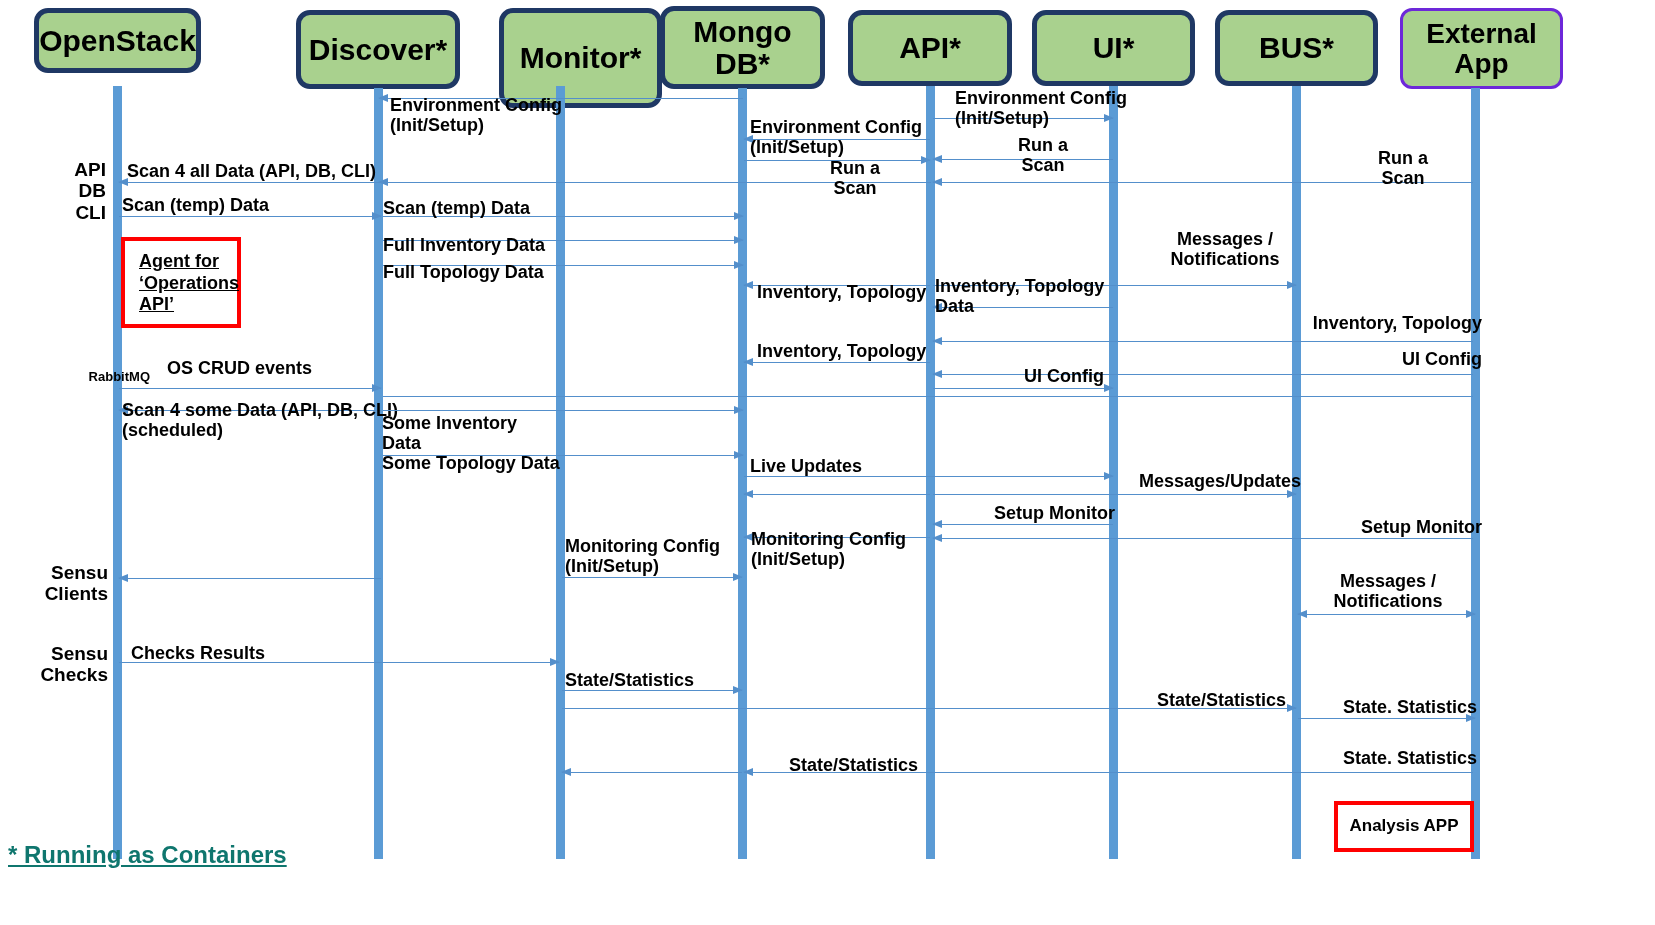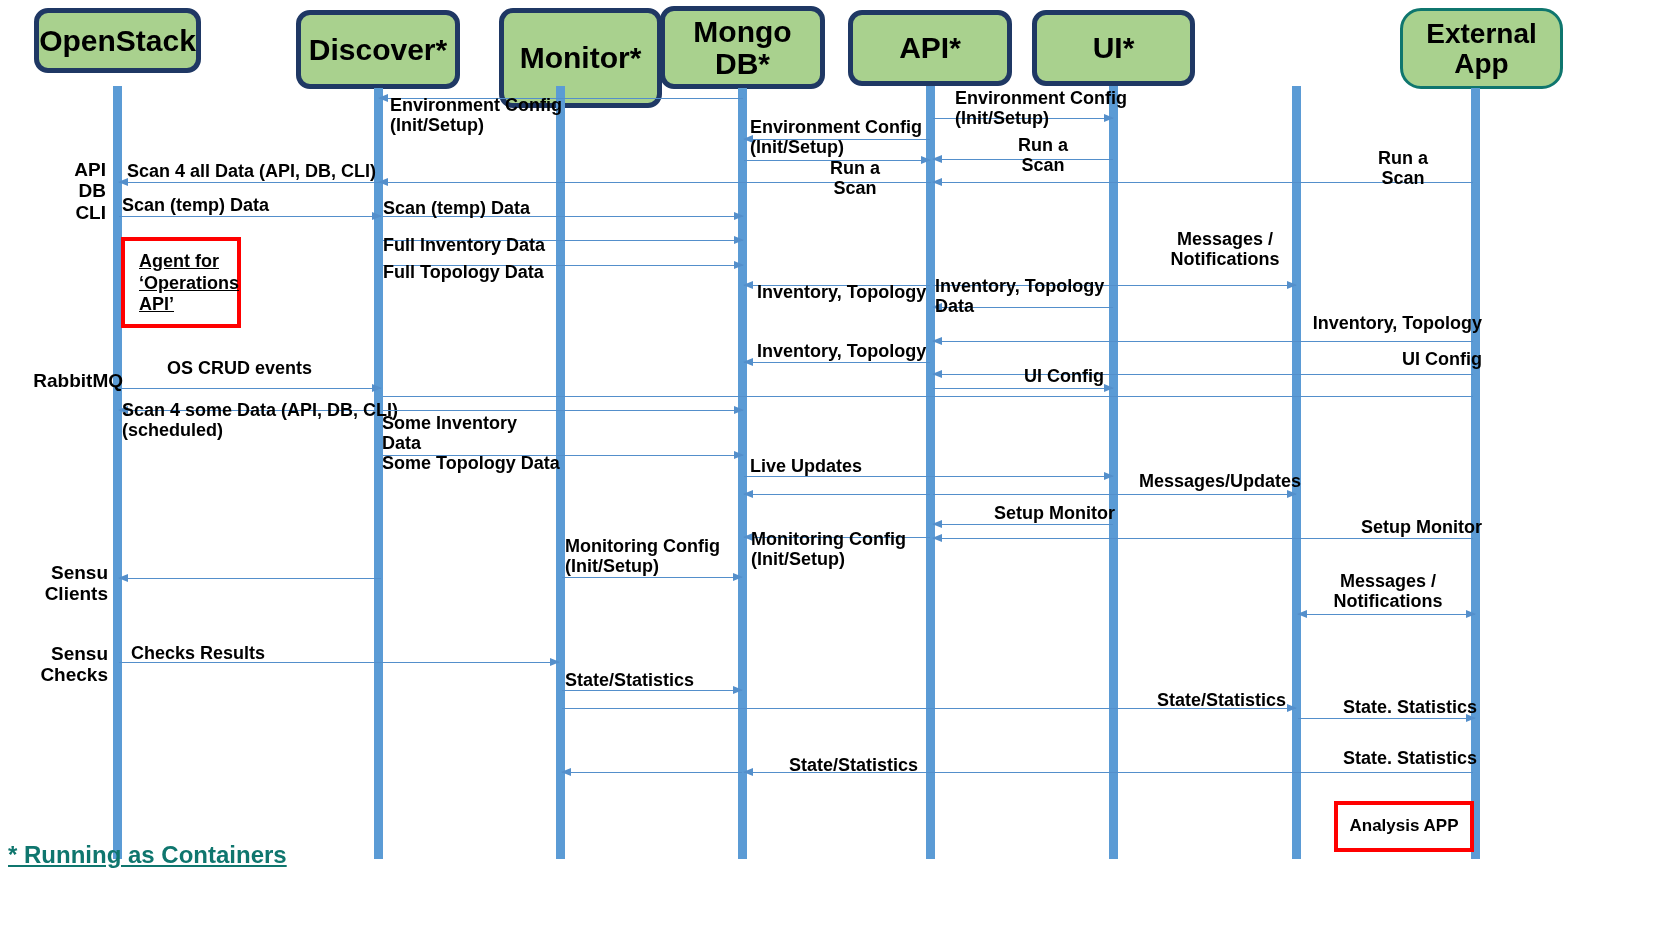--- a/index.html
+++ b/index.html
@@ -14,21 +14,21 @@
     background:#A9D18E;
     border:5px solid #1F3864;
     border-radius:14px;
     display:flex;align-items:center;justify-content:center;
     text-align:center;
     font-weight:bold;
     color:#000;
     line-height:1.04;
     padding:2px 4px;
   }
-  .actor.thin{border:3px solid #0f766e;border-radius:21px;}
+  .actor.thin{border:3px solid #6d28d9;border-radius:12px;}
 
   
   .lifeline{
     position:absolute;
     width:9px;
     background:#5B9BD5;
   }
 
   
   .msg{position:absolute;height:0;}
@@ -93,20 +93,23 @@
   </div>
   <div class="actor" style="left:660px;top:6px;width:165px;height:83px;font-size:30px;">
     <span style="white-space:pre-line;">Mongo
 DB*</span>
   </div>
   <div class="actor" style="left:848px;top:10px;width:164px;height:76px;font-size:30px;">
     <span>API*</span>
   </div>
   <div class="actor" style="left:1032px;top:10px;width:163px;height:76px;font-size:30px;">
     <span>UI*</span>
+  </div>
+  <div class="actor" style="left:1215px;top:10px;width:163px;height:76px;font-size:30px;">
+    <span>BUS*</span>
   </div>
   <div class="actor thin" style="left:1400px;top:8px;width:163px;height:81px;font-size:28px;">
     <span style="white-space:pre-line;">External
 App</span>
   </div>
 
   <div class="lifeline" style="left:113px;top:86px;height:773px;"></div>
   <div class="lifeline" style="left:374px;top:88px;height:771px;"></div>
   <div class="lifeline" style="left:556px;top:86px;height:773px;"></div>
   <div class="lifeline" style="left:738px;top:88px;height:771px;"></div>
@@ -354,21 +357,21 @@
 
   <div class="msg" style="left:562px;top:772px;width:180px;">
     <div class="line"></div>
     <div class="arw left"></div>
   </div>
   <div class="lbl" style="left:789px;top:755px;font-size:18px;">State/Statistics</div>
 
   <div class="side" style="left:0px;top:159px;width:106px;font-size:19px;">API
 DB
 CLI</div>
-  <div class="side" style="left:13px;top:370px;width:110px;font-size:19px;">RabbitMQ</div>
+  <div class="side" style="left:0px;top:370px;width:110px;font-size:13px;padding-left:40px;">RabbitMQ</div>
   <div class="side" style="left:0px;top:562px;width:108px;font-size:19px;">Sensu
 Clients</div>
   <div class="side" style="left:0px;top:643px;width:108px;font-size:19px;">Sensu
 Checks</div>
 
   <div class="redbox pad" style="left:121px;top:237px;width:120px;height:91px;font-size:18px;">
     <span style="white-space:pre-line;">Agent for
 ‘Operations
   API’</span>
   </div>

